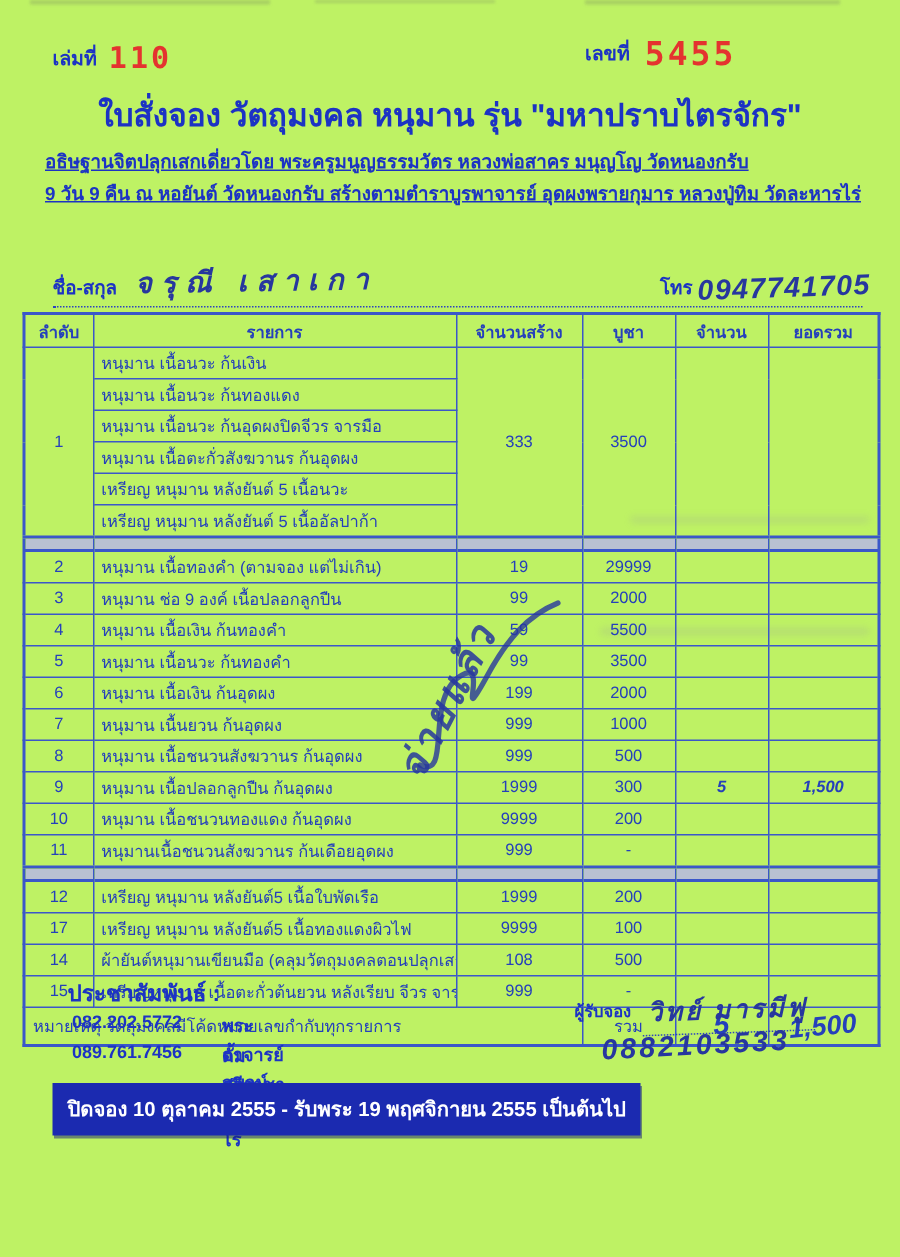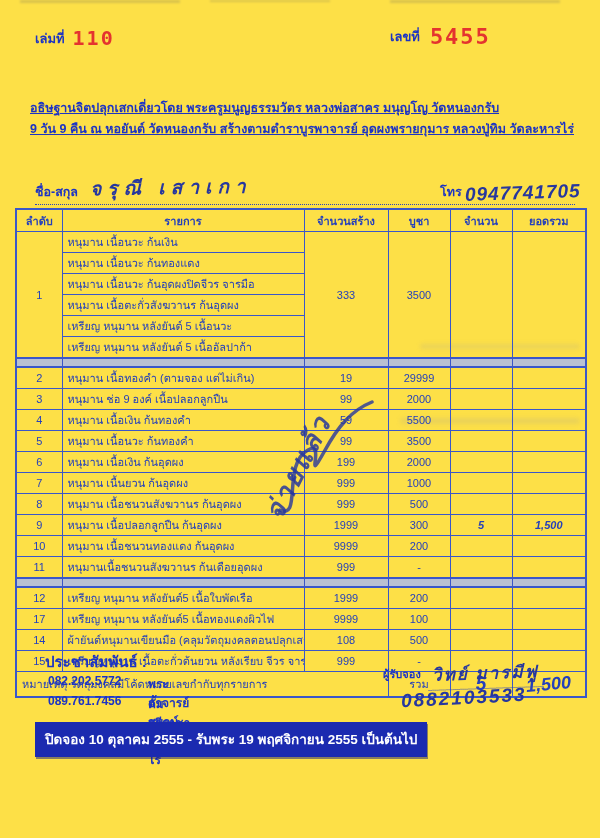--- a/index.html
+++ b/index.html
@@ -1,17 +1,17 @@
 <!DOCTYPE html>
 <html><head>
 <meta charset="utf-8">
 <style>
   html,body{margin:0;padding:0;background:#ffffff;}
   .page{
-    position:relative;width:600px;height:838px;background:#fde047;overflow:hidden;
+    position:relative;width:600px;height:838px;background:#bef264;overflow:hidden;
     font-family:"Liberation Sans",sans-serif;color:#1c33c4;
   }
   
   .artifact{position:absolute;background:rgba(90,90,95,.22);filter:blur(1px);}
   .streak{position:absolute;background:rgba(150,150,165,.18);filter:blur(2px);border-radius:3px;}
 
   .label-blue{color:#1c33c4;font-weight:bold;}
   .red-num{color:#e4332f;font-family:"DejaVu Sans Mono",monospace;font-weight:bold;letter-spacing:2px;}
 
   .hdr-row{position:absolute;top:24px;left:35px;right:35px;height:26px;}
@@ -81,20 +81,21 @@
 
   <div class="hdr-row">
     <div class="book">
       <span class="label-blue">เล่มที่</span><span class="red-num">110</span>
     </div>
     <div class="serial">
       <span class="label-blue">เลขที่</span><span class="red-num">5455</span>
     </div>
   </div>
 
+  <div class="title">ใบสั่งจอง วัตถุมงคล หนุมาน รุ่น "มหาปราบไตรจักร"</div>
   <div class="desc d1">อธิษฐานจิตปลุกเสกเดี่ยวโดย พระครูมนูญธรรมวัตร หลวงพ่อสาคร มนุญโญ วัดหนองกรับ</div>
   <div class="desc d2">9 วัน 9 คืน ณ หอยันต์ วัดหนองกรับ สร้างตามตำราบูรพาจารย์ อุดผงพรายกุมาร หลวงปู่ทิม วัดละหารไร่</div>
 
   <div class="nameline">
     <span class="nl-label">ชื่อ-สกุล</span>
     <span class="hand hand-name">จรุณี เสาเกา</span>
     <span class="nl-label nl-phone-label">โทร</span>
     <span class="hand hand-phone">0947741705</span>
   </div>
 

